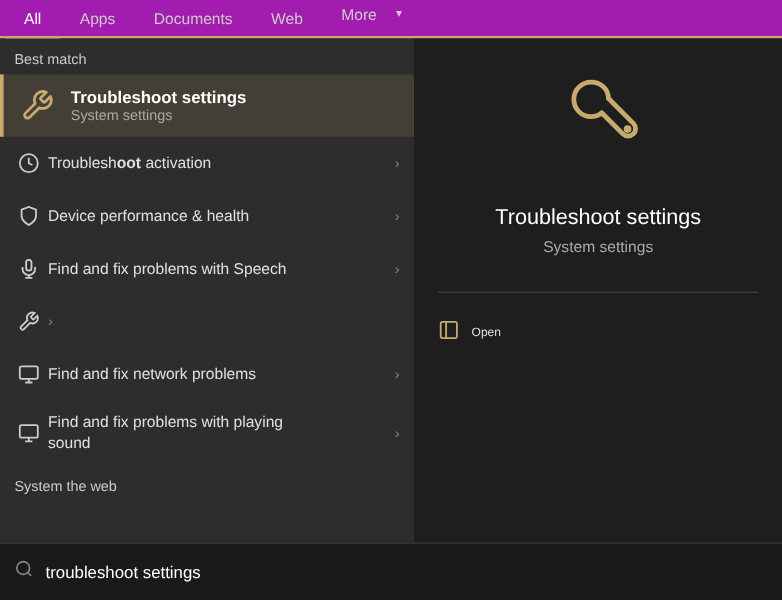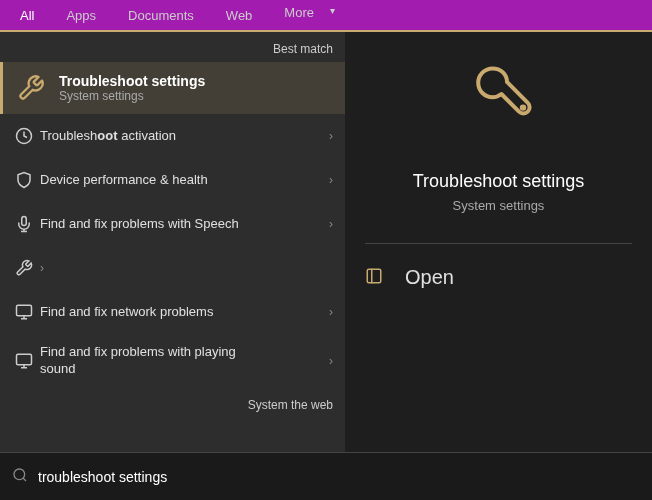--- a/index.html
+++ b/index.html
@@ -49,21 +49,20 @@
       background: #2d2d2d;
       overflow-y: auto;
       flex-shrink: 0;
     }
 
     .section-label {
       font-size: 12px;
       color: #ccc;
       padding: 10px 12px 6px;
       font-weight: 400;
-      text-align: right;
     }
 
     
     .best-match-item {
       background: #c8a96e22;
       border-left: 3px solid #c8a96e;
       padding: 10px 12px;
       display: flex;
       align-items: center;
       gap: 12px;
@@ -152,26 +151,26 @@
     }
     .divider {
       width: 100%;
       height: 1px;
       background: #444;
       margin-bottom: 16px;
     }
     .action-item {
       display: flex;
       align-items: center;
-      gap: 22px;
+      gap: 10px;
       width: 100%;
       padding: 6px 0;
       cursor: pointer;
       color: #e0e0e0;
-      font-size: 20px;
+      font-size: 10px;
     }
     .action-icon {
       font-size: 16px;
       color: #c8a96e;
     }
 
     
     .search-bar {
       height: 48px;
       background: #1a1a1a;

